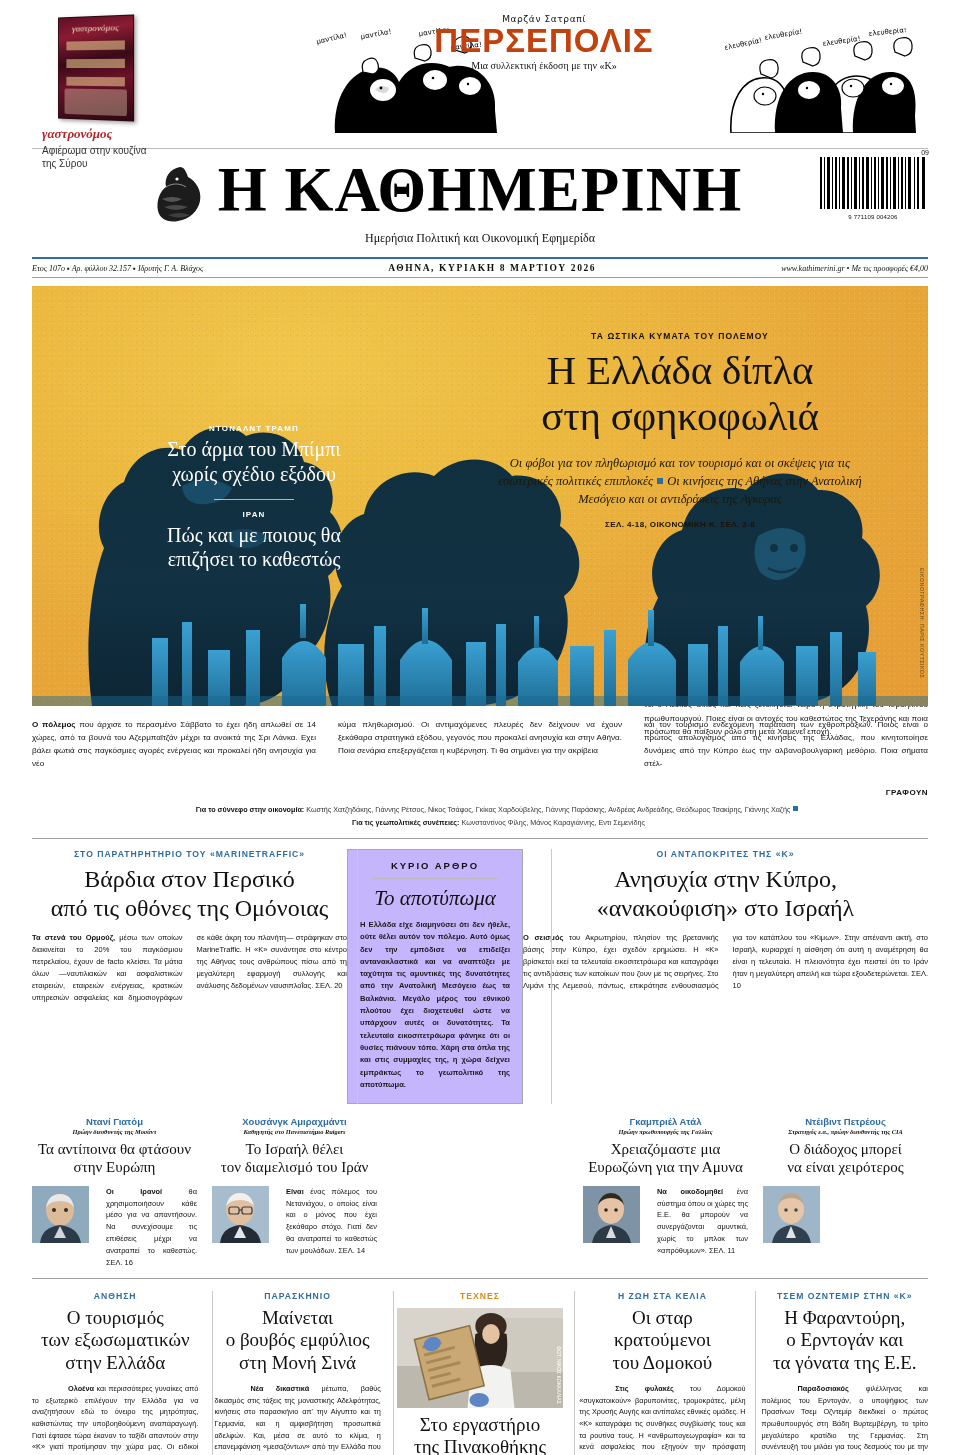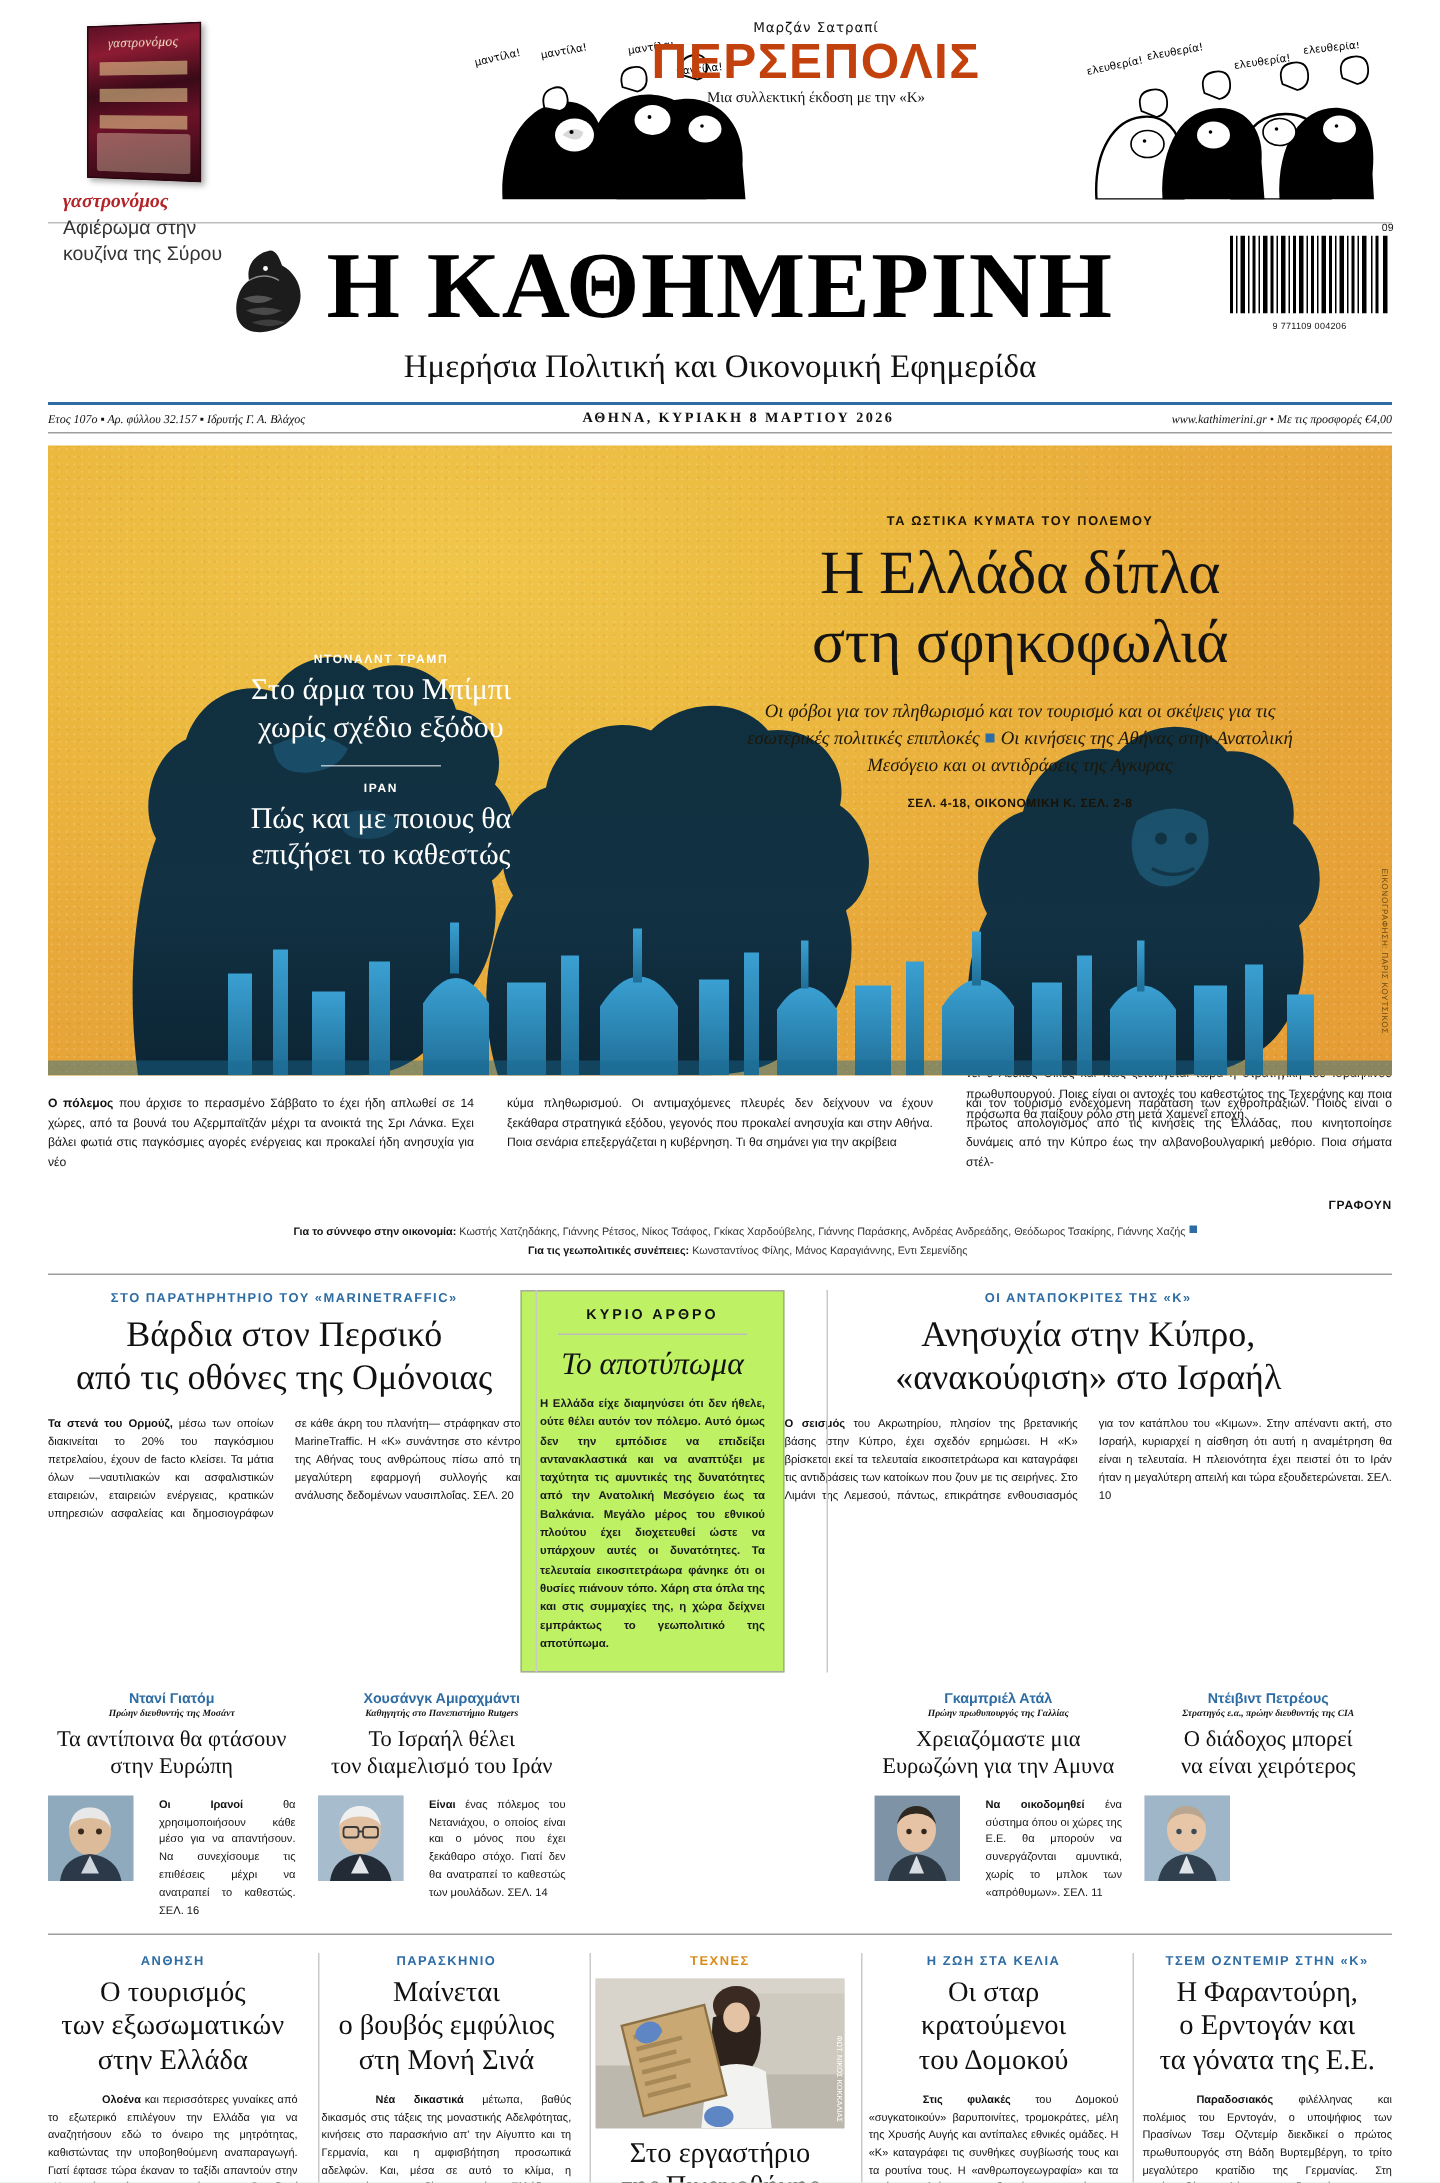--- a/index.html
+++ b/index.html
@@ -27,21 +27,21 @@
   }
   .gastro-cover .gc-title {
     position:absolute; top:6px; left:0; right:0; text-align:center;
     font-family:"Liberation Serif", serif; font-style:italic; font-size:9px; color:#f3e3c8; letter-spacing:.2px;
   }
   .gastro-cover .gc-shelf { position:absolute; left:8px; right:8px; height:9px; background:rgba(240,215,150,.55); }
   .gastro-cover .gc-s1{top:24px}.gastro-cover .gc-s2{top:42px}.gastro-cover .gc-s3{top:60px}
   .gastro-cover .gc-base{position:absolute;bottom:4px;left:6px;right:6px;height:26px;background:rgba(255,235,200,.35);border-radius:2px;}
   .gastro-label { margin-top: 6px; text-align: left; padding-left: 10px;}
   .gastro-label .gl-name { font-family:"Liberation Serif",serif; font-style:italic; color:#b4252a; font-size:13px; font-weight:700;}
-  .gastro-label .gl-sub { font-size:13px; color:#333; line-height:1.3; margin-top:2px; font-family:"Liberation Sans",sans-serif;}
+  .gastro-label .gl-sub { font-size:10px; color:#333; line-height:1.3; margin-top:2px; font-family:"Liberation Sans",sans-serif;}
 
   .promo-mid { flex: 1 1 auto; position: relative; height: 140px; }
   .persepolis-wrap { position:absolute; left:50%; top:8px; transform:translateX(-50%); text-align:center; width:420px;}
   .pers-top { font-size:9px; letter-spacing:.6px; font-family:"DejaVu Sans",sans-serif; color:#111; }
   .pers-title { font-family:Liberation Sans, sans-serif; font-weight:700; font-size:33px; letter-spacing:1px; line-height:1.05; color:#c2410c;}
   .pers-sub { font-size:10px; font-family:"Liberation Serif",serif; color:#111; margin-top:1px;}
 
   .crowd { position:absolute; top:22px; width:215px; height:105px; }
   .crowd-left { left:155px; }
   .crowd-right { right:10px; }
@@ -54,21 +54,21 @@
   .masthead { position: relative; padding-top: 10px; text-align: center; }
   .mast-title {
     font-family: "Liberation Serif", serif; font-weight: 700;
     font-size: 63px; letter-spacing: 1px; line-height: 1; color:#000;
     display:inline-block;
   }
   .sphinx { position:absolute; left:118px; top:12px; width:58px; height:64px; }
   .barcode { position:absolute; right:0; top:8px; width:110px; height:66px; }
   .barcode .bc-num { font-size:6px; font-family:"Liberation Sans",sans-serif; text-align:center; margin-top:1px; letter-spacing:.2px;}
   .barcode .bc-09 { position:absolute; right:-1px; top:-8px; font-size:7px; font-family:"Liberation Sans",sans-serif;}
-  .mast-tag { font-family:"Liberation Serif",serif; font-size:22px; margin-top:9px; color:#111; }
+  .mast-tag { font-family:"Liberation Serif",serif; font-size:12px; margin-top:9px; color:#111; }
 
   .date-rule-top { border-top: 2.5px solid #2e6ca4; margin-top: 11px; }
   .dateline { display:flex; align-items:center; justify-content:space-between; font-size:8px; padding: 4px 0 4px; }
   .dl-left { font-family:"Liberation Serif",serif; font-style:italic; font-size:8px; letter-spacing:0; }
   .dl-mid { font-family:"Liberation Serif",serif; font-weight:700; font-size:9.5px; letter-spacing:1.6px; }
   .dl-right { font-family:"Liberation Serif",serif; font-style:italic; font-size:8px; }
   .date-rule-bot { border-bottom: 1px solid #9e9e9e; }
 
   
   .hero { position: relative; margin-top: 8px; height: 420px; overflow:hidden;
@@ -109,21 +109,21 @@
   .mid { display:grid; grid-template-columns: 315px 176px 1fr; gap:0 0; margin-top:10px; position:relative; }
   .kicker { font-family:"Liberation Sans",sans-serif; font-weight:700; font-size:8.6px; letter-spacing:1px; color:#2e6ca4; text-align:center; }
   .kicker.orange { color:#d98b1a; }
   .headline-serif { font-family:"Liberation Serif",serif; text-align:center; line-height:1.2; color:#111; }
   .mid-head { font-size:24px; margin-top:6px; }
   .twocol { column-count:2; column-gap:14px; margin-top:9px; }
   .bodytext { font-family:"Liberation Sans",sans-serif; font-size:7.5px; line-height:1.62; text-align:justify; }
   .bodytext b { font-weight:700; }
 
   
-  .editorial { border:1px solid #a8a8a8; padding:10px 12px 12px; background:#bef264; }
+  .editorial { border:1px solid #a8a8a8; padding:10px 12px 12px; background:#c4b5fd; }
   .ed-kicker { font-family:"Liberation Sans",sans-serif; font-weight:700; font-size:9.5px; letter-spacing:2px; text-align:center; color:#111;}
   .ed-rule { border-bottom:1px solid #bbb; margin:7px 12px 8px; }
   .ed-title { font-family:"Liberation Serif",serif; font-style:italic; font-size:21px; text-align:center; line-height:1.1; margin-bottom:9px;}
   .ed-body { font-family:"Liberation Sans",sans-serif; font-size:7.6px; line-height:1.62; text-align:justify; font-weight:700; color:#1a1a1a;}
 
   .mid-divider { position:absolute; top:0; bottom:0; width:1px; background:#c9c9c9; }
 
   
   .cols4 { display:grid; grid-template-columns: 1fr 1fr 176px 1fr 1fr; gap:0 15px; margin-top:12px; align-items:start; }
   .colm { }

